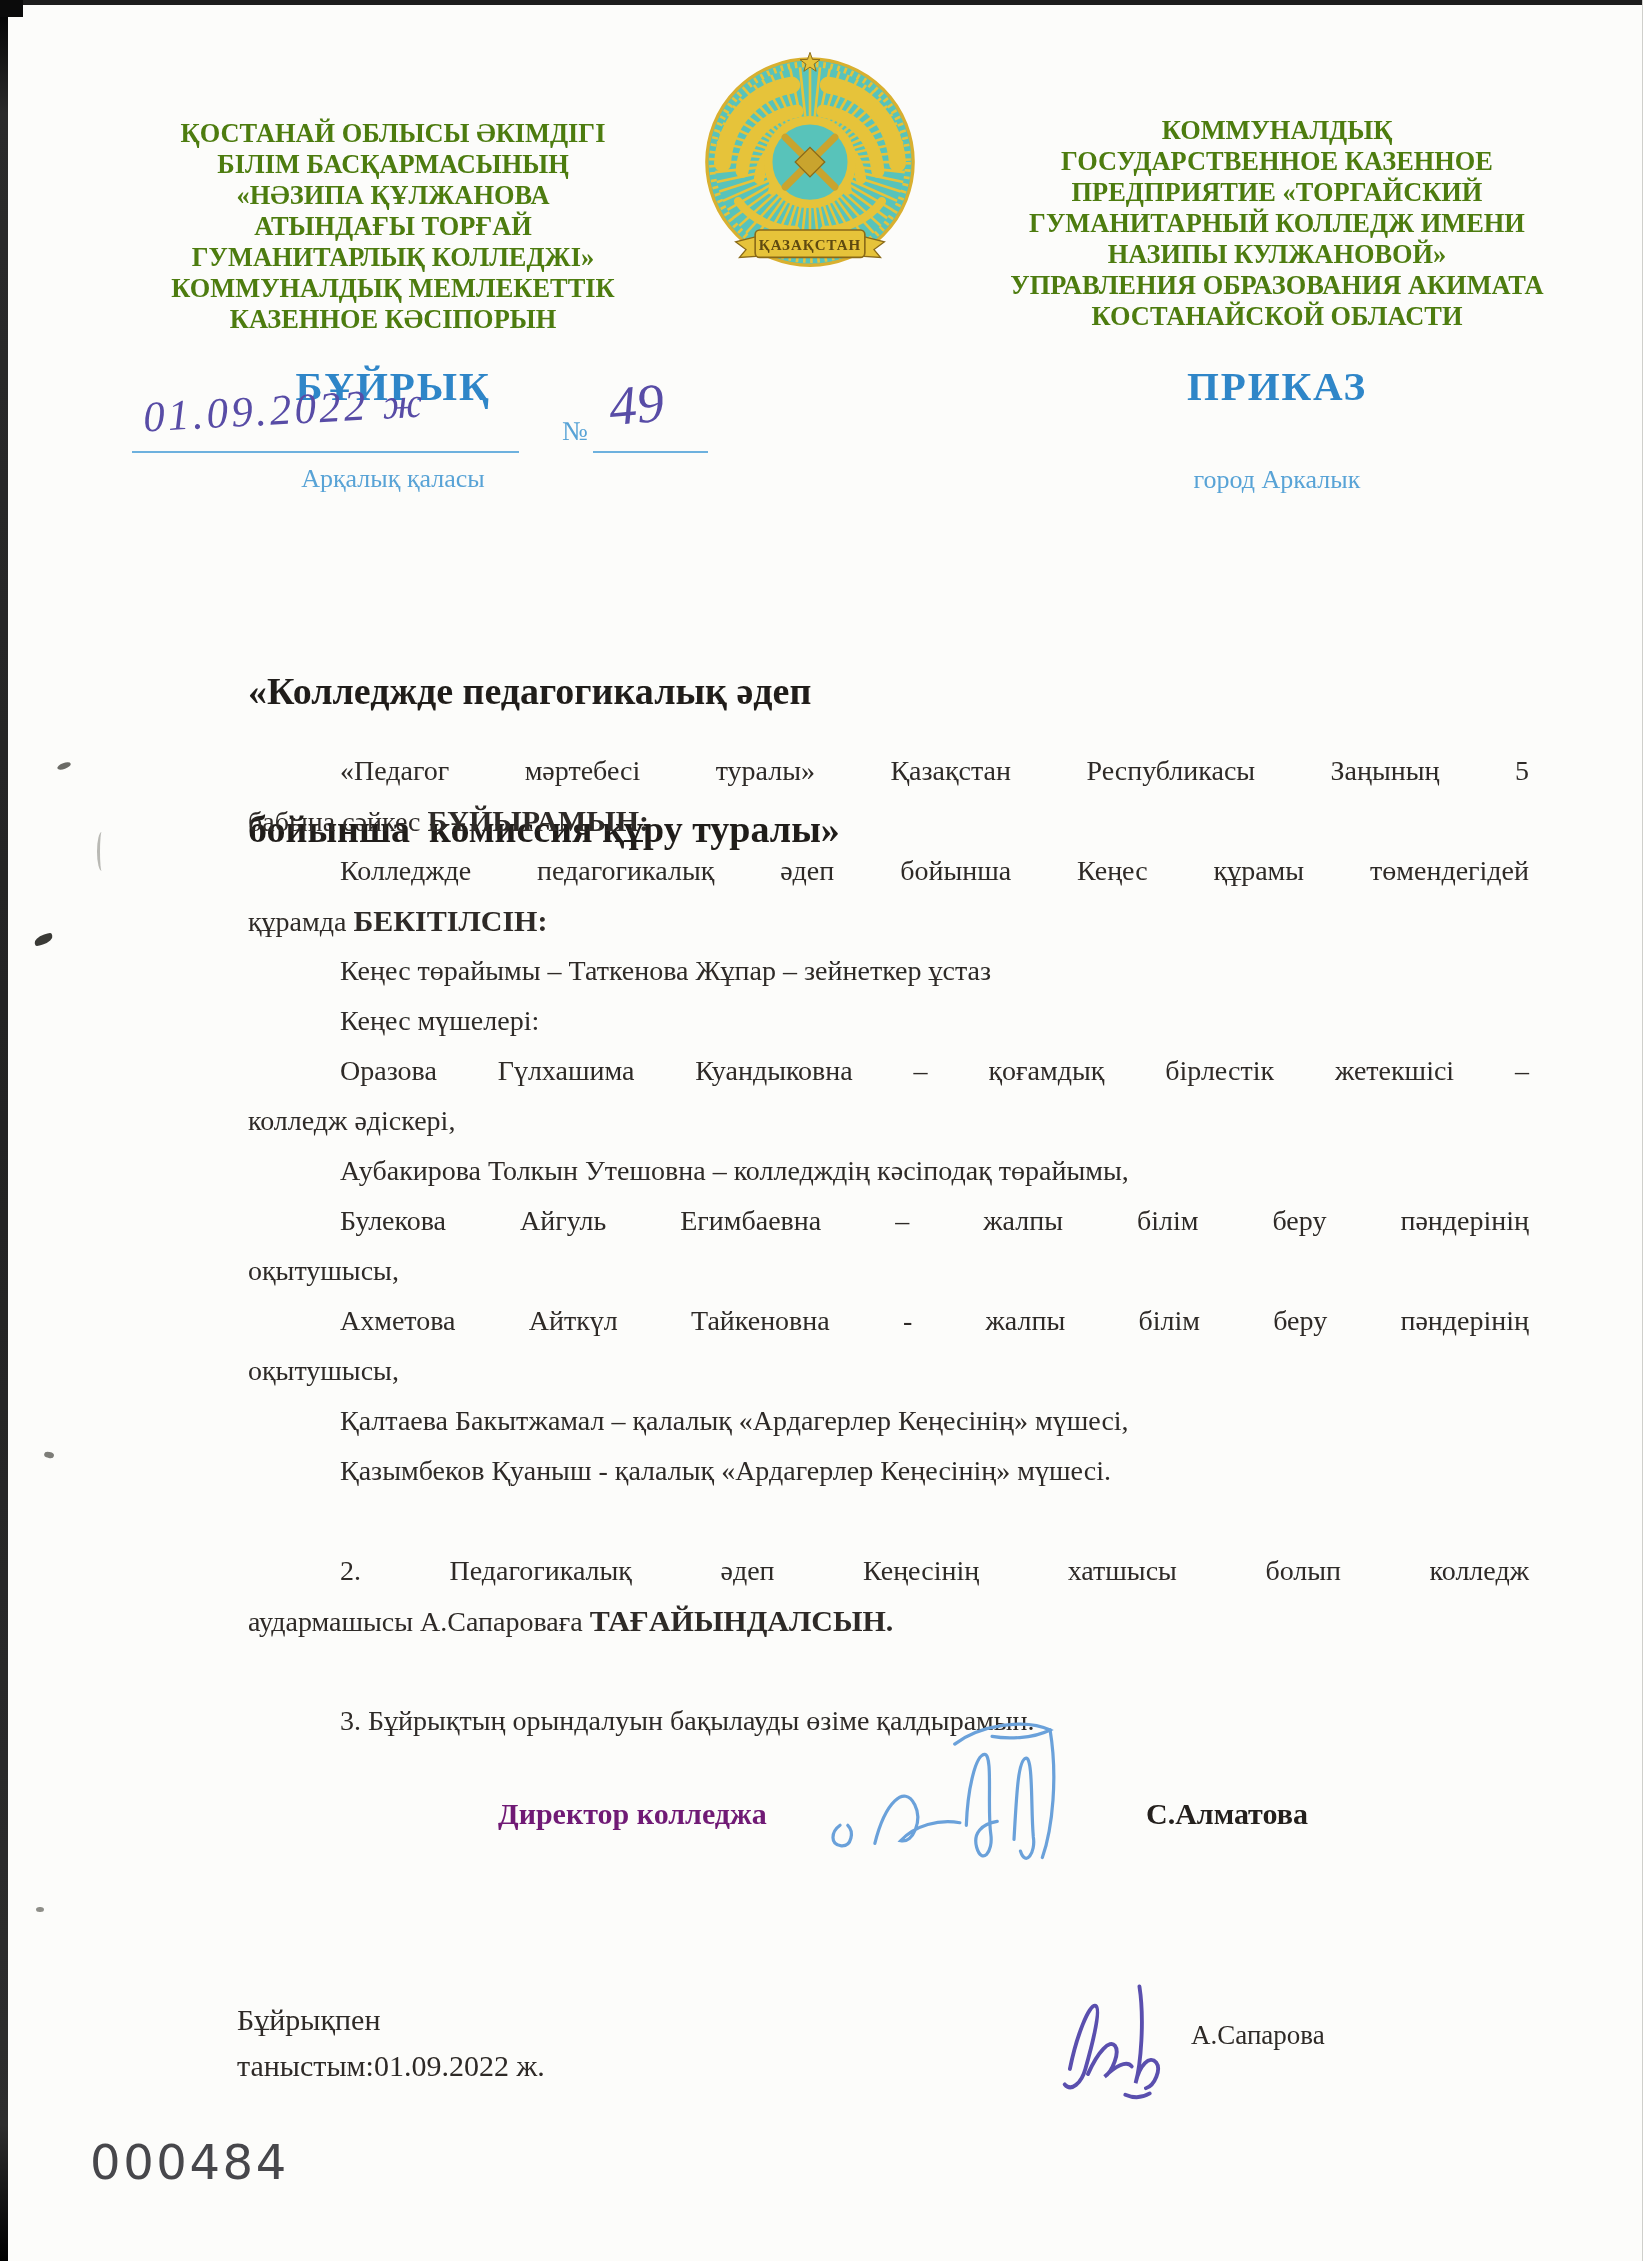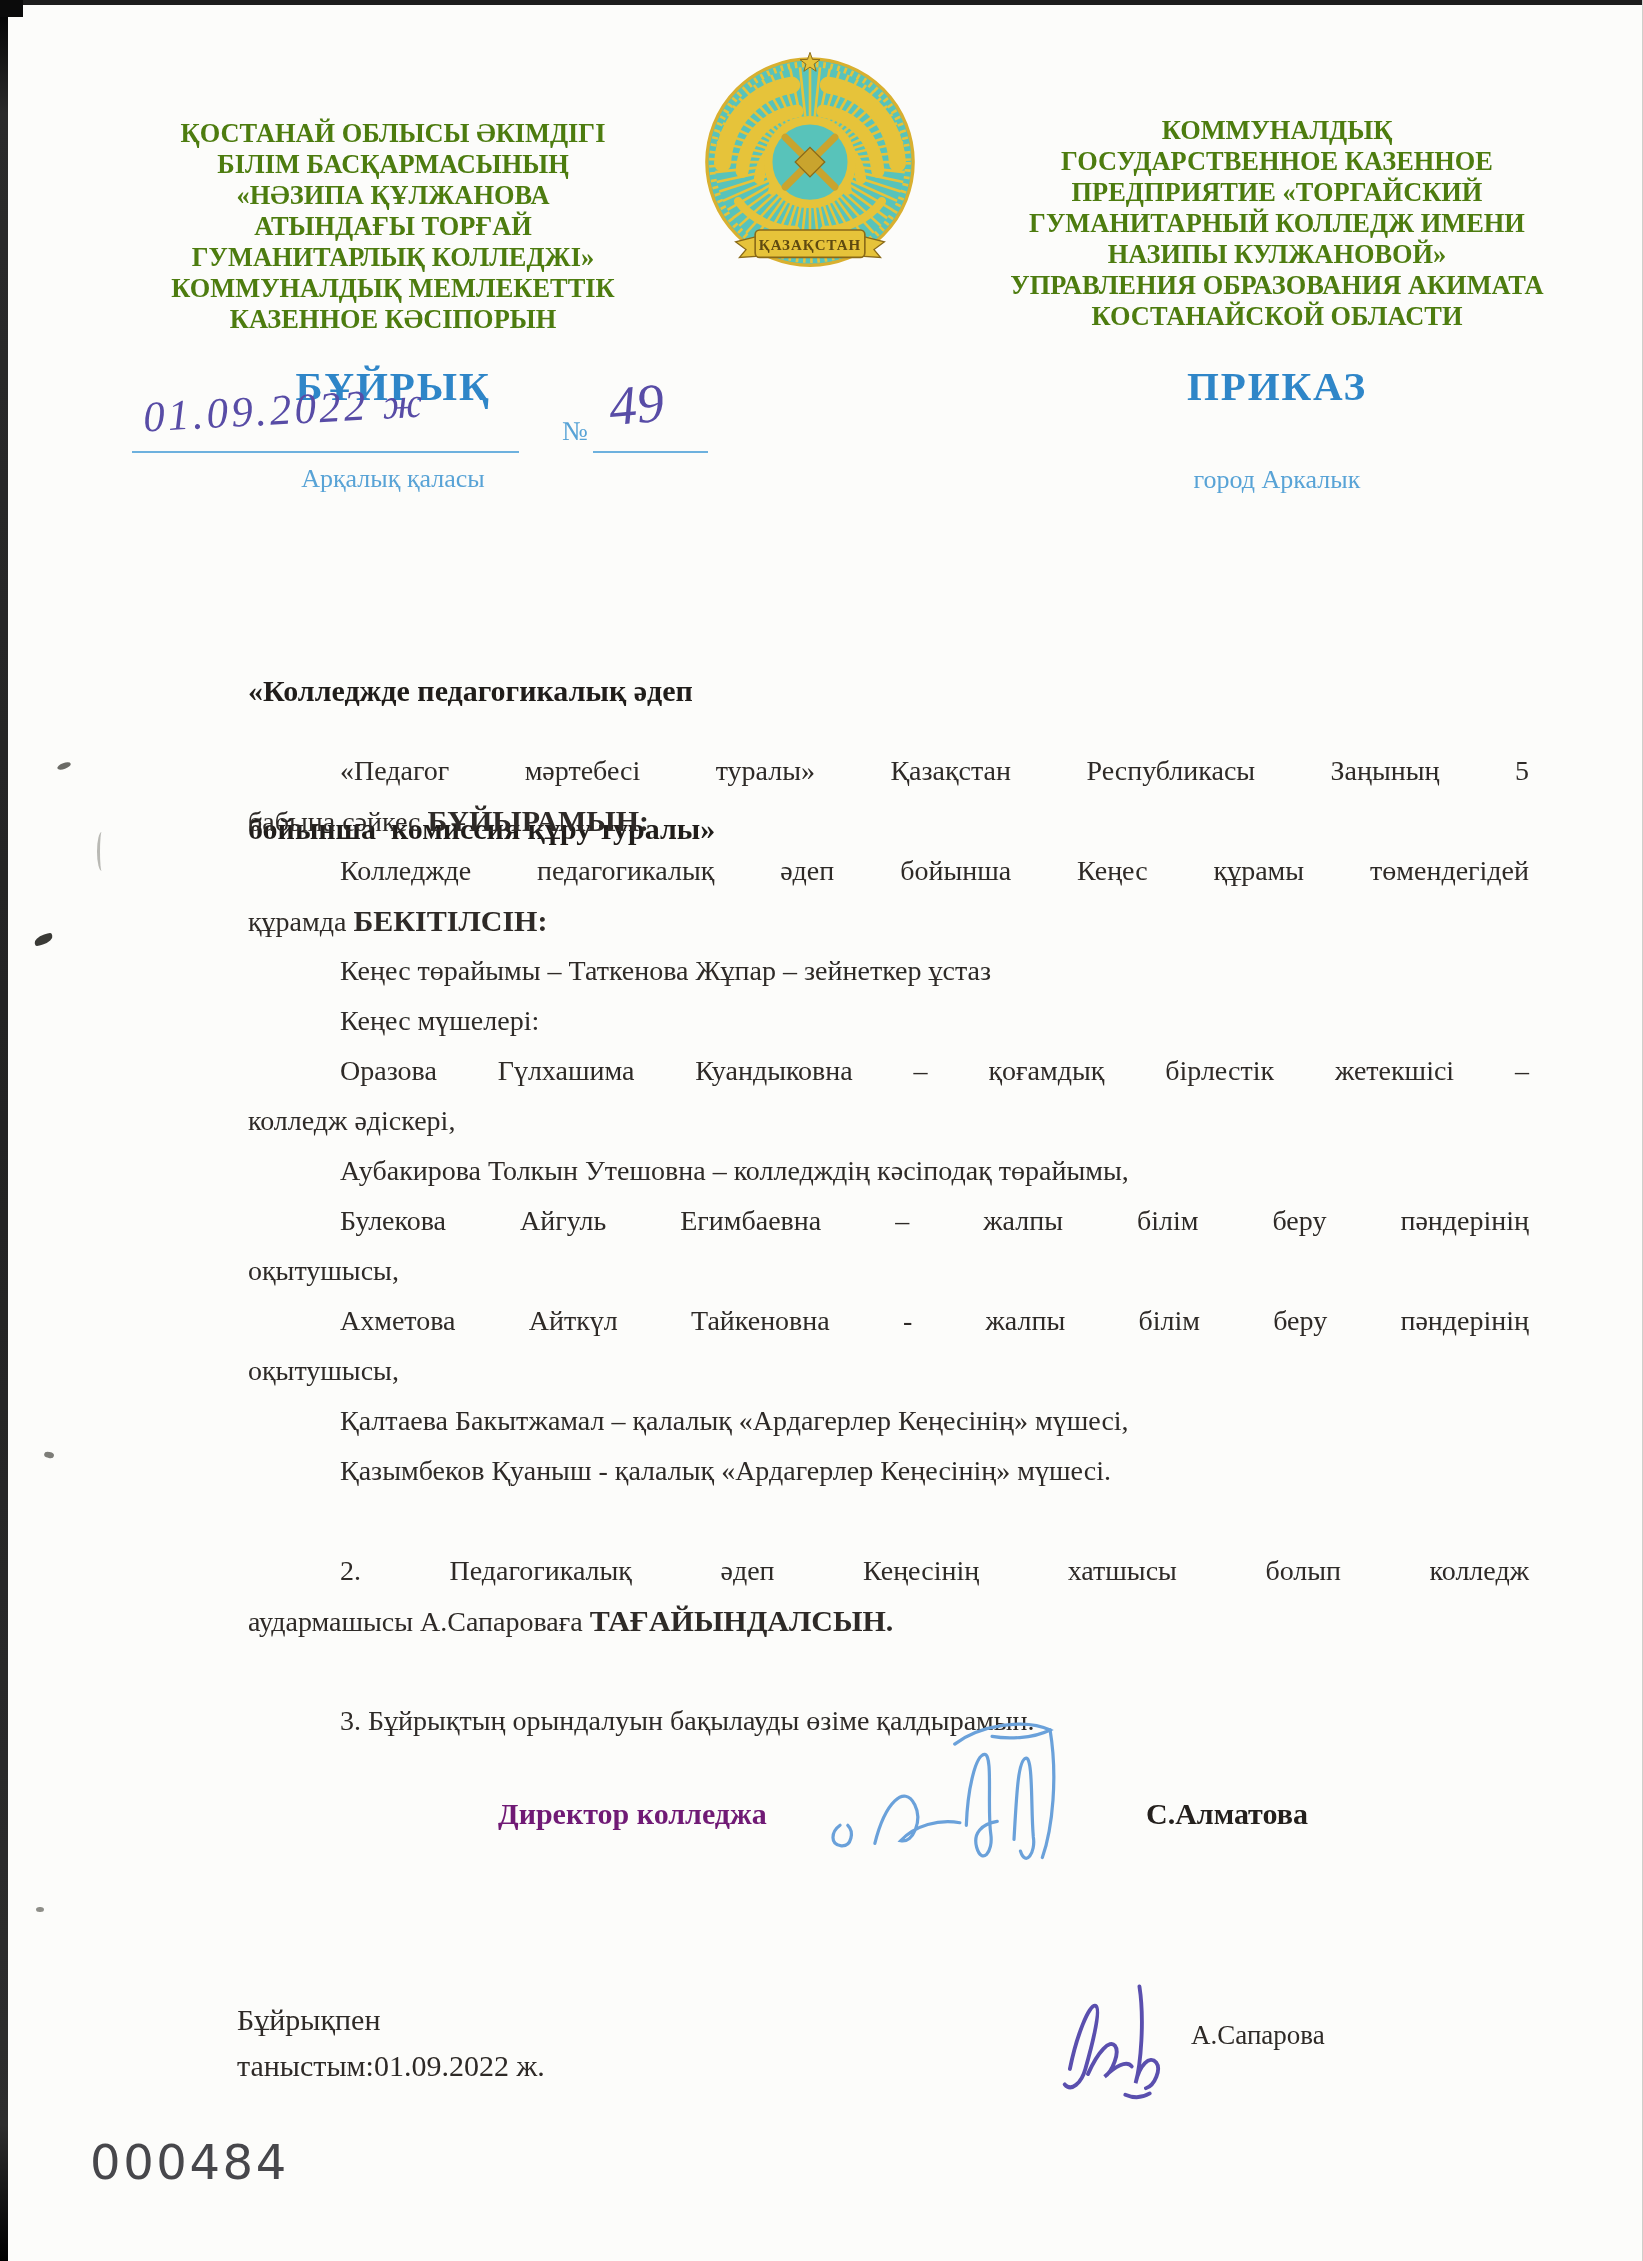--- a/index.html
+++ b/index.html
@@ -39,21 +39,21 @@
   
   #hw-date{position:absolute;left:143px;top:385px;font-style:italic;font-size:43px;
      color:#584ca6;transform:rotate(-3deg);letter-spacing:3.2px;white-space:nowrap;}
   #date-underline{position:absolute;left:132px;top:451px;width:387px;height:1.9px;background:#6db1de;}
   #num-sign{position:absolute;left:562px;top:416px;font-size:27px;color:#58a3d6;}
   #hw-num{position:absolute;left:609px;top:373px;font-style:italic;font-size:55px;
      color:#584ca6;transform:rotate(-5deg);}
   #num-underline{position:absolute;left:593px;top:451px;width:115px;height:1.9px;background:#6db1de;}
 
   
-  #title{position:absolute;left:248px;top:576px;font-weight:bold;font-size:30px;
+  #title{position:absolute;left:248px;top:576px;font-weight:bold;font-size:38px;
      line-height:46px;color:#201d1a;white-space:pre-wrap;}
 
   
   #body-text{position:absolute;left:248px;top:746px;width:1281px;font-size:28px;color:#2e2a27;}
   .body-line{height:50px;line-height:50px;}
   .indent{text-indent:92px;}
   .just{text-align:justify;text-align-last:justify;}
   .b{font-weight:bold;font-size:30px;}
   .body-spacer{height:50px;}
 

